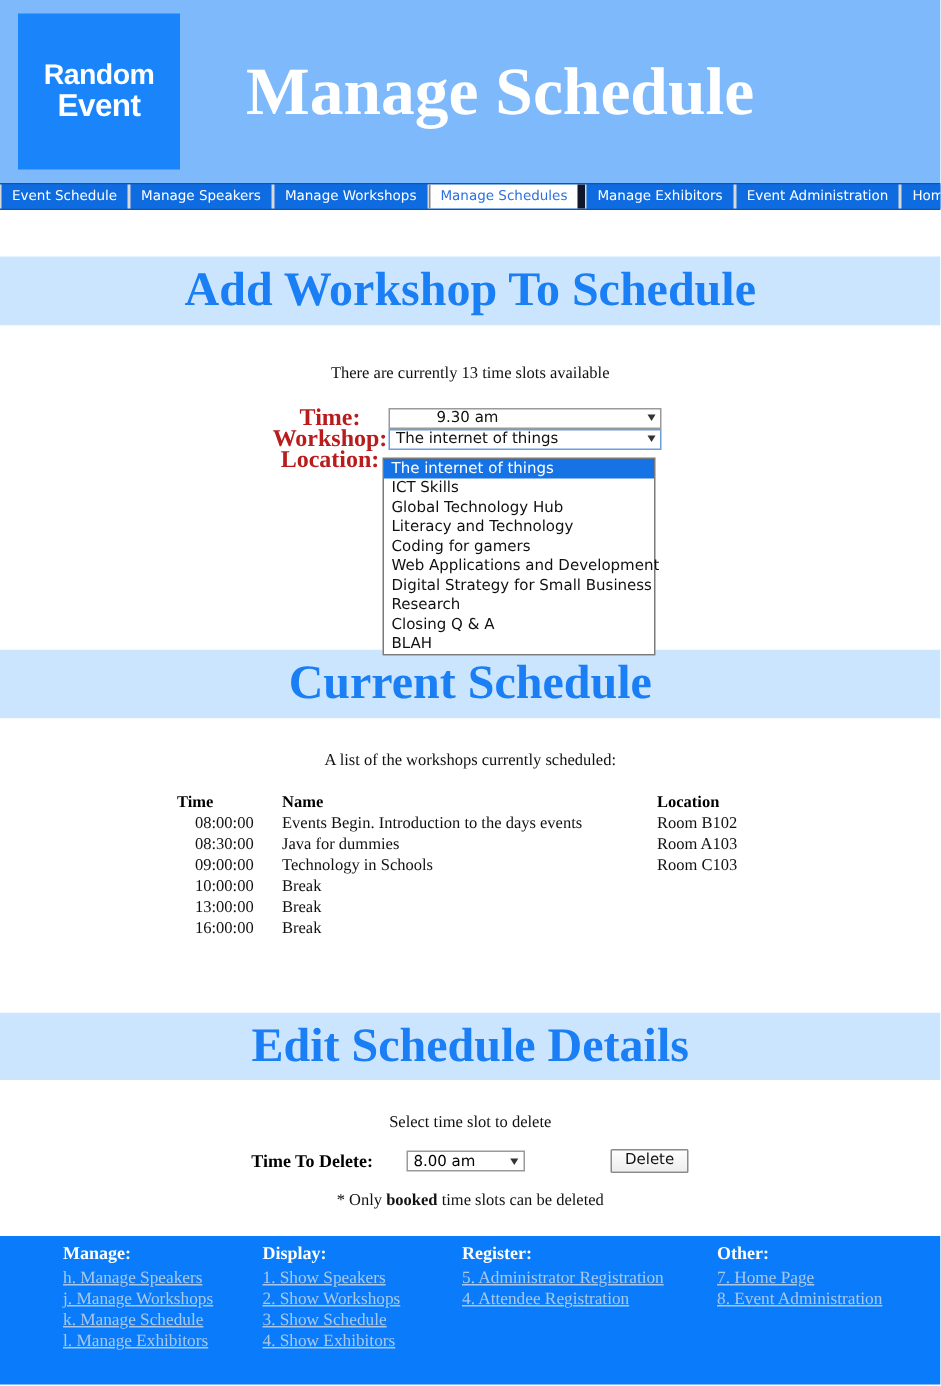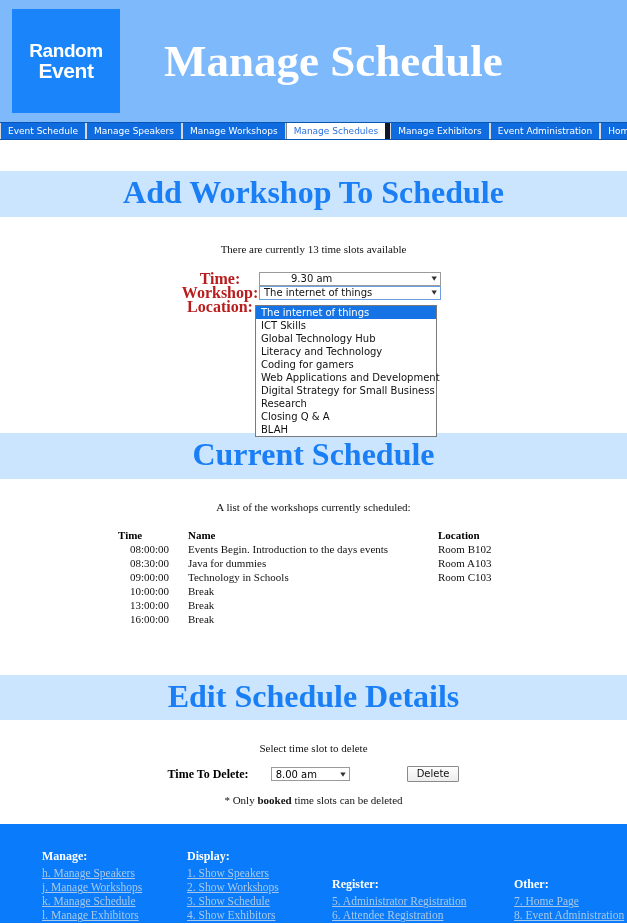--- a/index.html
+++ b/index.html
@@ -285,25 +285,24 @@
     font-size: 11px;
     margin-top: 12px;
     color: #111111;
   }
   .note-booked b { font-weight: bold; }
 
   
   .footer {
     background: #0a7cfb;
     height: 99px;
-    padding: 28px 0 0 42px;
-    box-sizing: border-box;
-    display: flex;
-    gap: 12px;
-    align-items: flex-end;
+    padding: 4px 0 0 42px;
+    box-sizing: border-box;
+    display: flex;
+    gap: 0;
   }
   .foot-col {
     width: 133px;
     flex: 0 0 auto;
   }
   .foot-col.wide { width: 170px; }
   .foot-head {
     color: #ffffff;
     font-weight: bold;
     font-size: 12px;
@@ -461,20 +460,20 @@
   <div class="foot-col">
     <div class="foot-head">Display:</div>
     <a class="foot-link">1. Show Speakers</a>
     <a class="foot-link">2. Show Workshops</a>
     <a class="foot-link">3. Show Schedule</a>
     <a class="foot-link">4. Show Exhibitors</a>
   </div>
   <div class="foot-col wide">
     <div class="foot-head">Register:</div>
     <a class="foot-link">5. Administrator Registration</a>
-    <a class="foot-link">6. Attendee Registration</a>
+    <a class="foot-link">4. Attendee Registration</a>
   </div>
   <div class="foot-col wide">
     <div class="foot-head">Other:</div>
     <a class="foot-link">7. Home Page</a>
     <a class="foot-link">8. Event Administration</a>
   </div>
 </div>
 
 </body></html>

